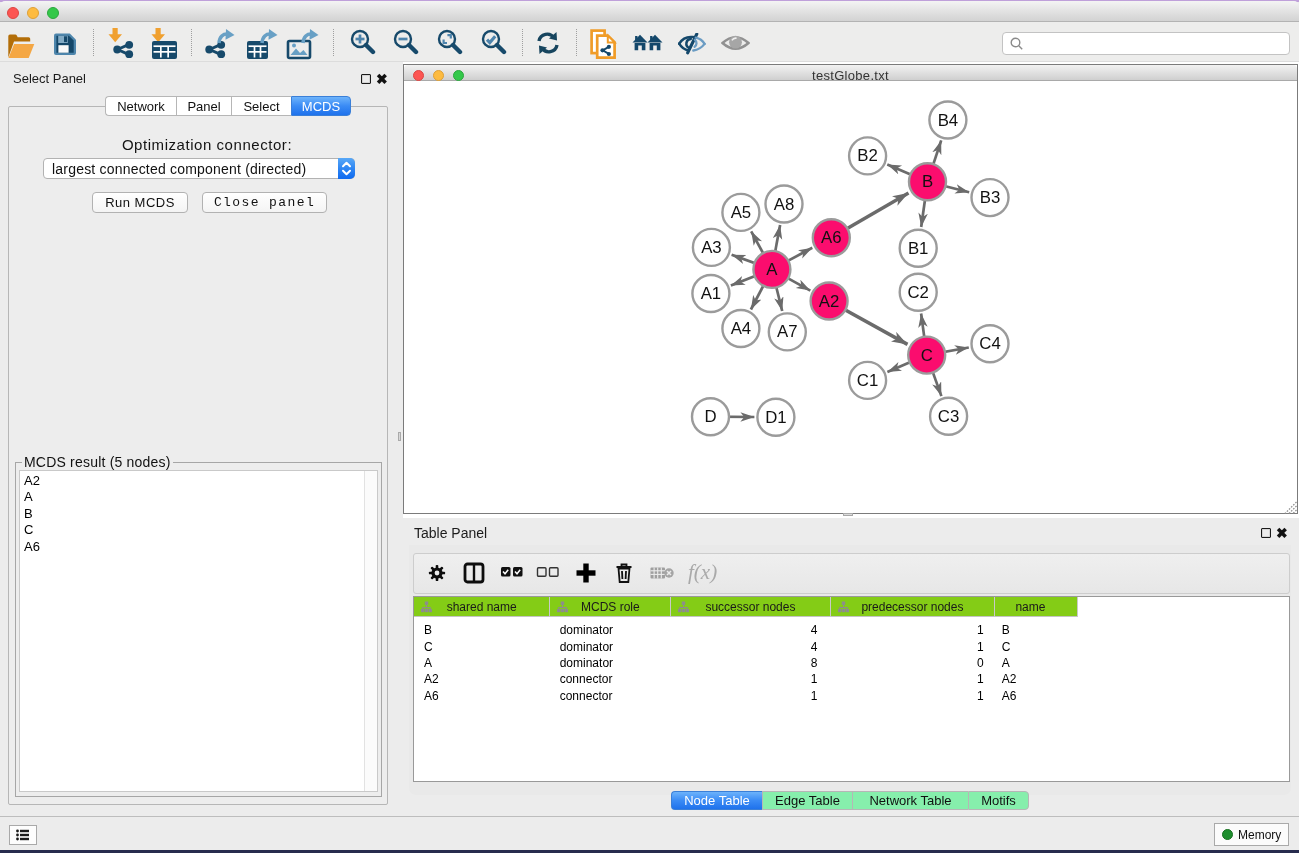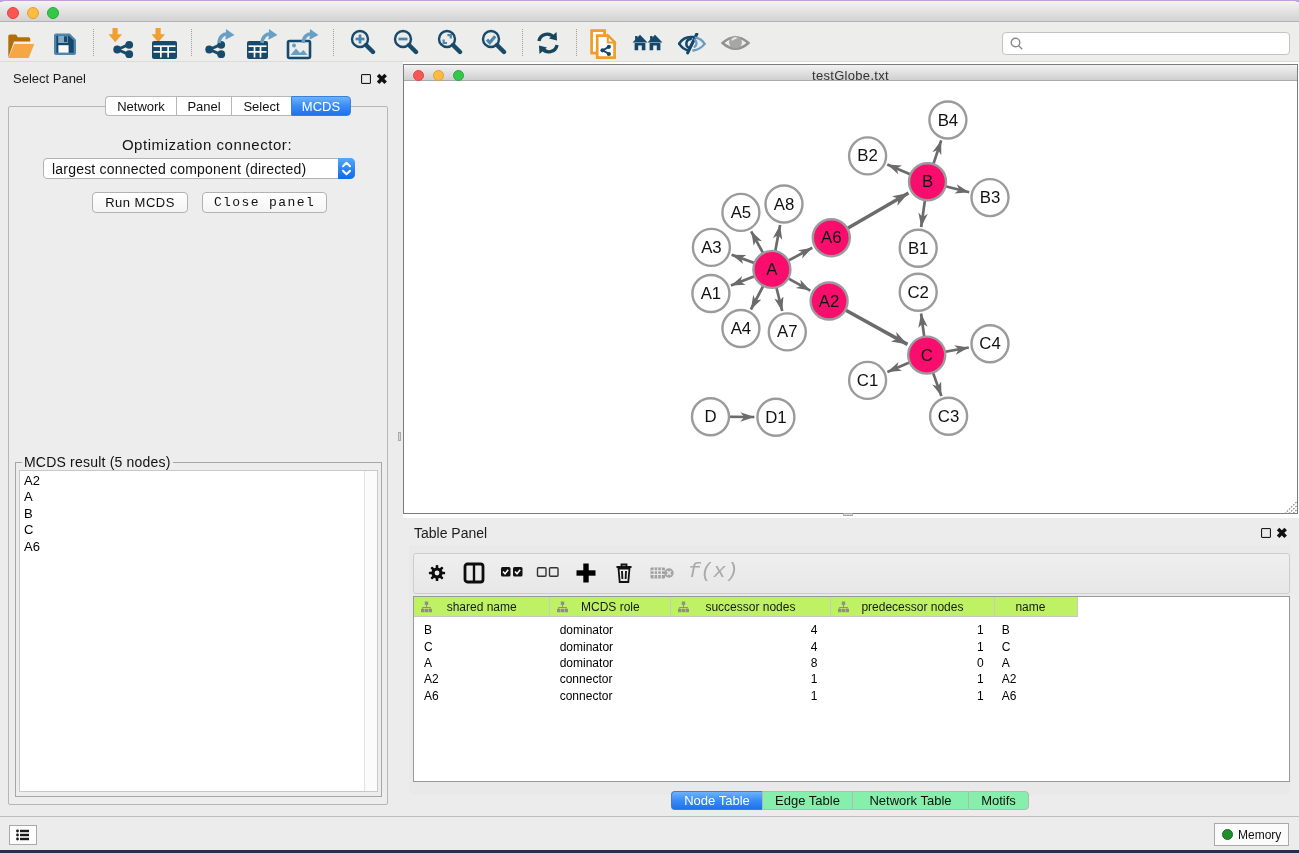--- a/index.html
+++ b/index.html
@@ -71,21 +71,21 @@
 
 
 #hsplit-grip { left:843px; top:513px; width:10px; height:3px; background:#dcdcdc; border:1px solid #a8a8a8; }
 
 
 #tp { left:403px; top:518px; width:896px; height:298px; background:#ececec; }
 #tp-title { position:absolute; left:11px; top:7px; font-size:14px; color:#1c1c1c; }
 #tp-toolbar { position:absolute; left:10px; top:35px; width:877px; height:41px;
   background:linear-gradient(#efefef,#e7e7e7); border:1px solid #cdcdcd; border-radius:3px; }
 #tp-table { position:absolute; left:10px; top:78px; width:877px; height:186px; background:#fff; border:1px solid #999; }
-#tp-thead { position:absolute; left:0; top:0; width:664px; height:20px; background:#bef264; border-bottom:1px solid #c4c4c4; display:flex;text-align:center; }
+#tp-thead { position:absolute; left:0; top:0; width:664px; height:20px; background:#84cc16; border-bottom:1px solid #c4c4c4; display:flex;text-align:center; }
 .th { position:relative; height:20px; border-right:1px solid #c9c9c9; font-size:12px; color:#1a1a1a;
   display:flex; align-items:center; justify-content:center; }
 .th svg { position:absolute; left:7px; top:4px; }
 .trow { position:absolute; font-size:12px; color:#000; height:16.3px; line-height:16.3px; width:100%; }
 .trow span { position:absolute; }
 .bt-tabs { position:absolute; top:273px; display:flex; }
 .btab { height:19px; font-size:13px; color:#111; background:#86efac; border:1px solid #b6b6b6; border-right:none;
   display:flex; align-items:center; justify-content:center; }
 .btab.first { border-radius:4px 0 0 4px; }
 .btab.last { border-radius:0 4px 4px 0; border-right:1px solid #b6b6b6; }
@@ -443,21 +443,21 @@
         <g stroke="#ececec" stroke-width="1.1">
           <line x1="0.5" y1="5.8" x2="15" y2="5.8"></line>
           <line x1="0.5" y1="9.4" x2="15" y2="9.4"></line>
           <line x1="4.1" y1="2.5" x2="4.1" y2="13.5"></line>
           <line x1="7.7" y1="2.5" x2="7.7" y2="13.5"></line>
           <line x1="11.3" y1="2.5" x2="11.3" y2="13.5"></line>
         </g>
         <circle cx="19" cy="8" r="4.7" fill="#a5a5a5"></circle>
         <path d="M17 6 l4 4 M21 6 l-4 4" stroke="#ececec" stroke-width="1.5"></path>
       </svg>
-    <div style="position:absolute; left:274px; top:6px; width:40px; font-family:Liberation Mono, monospace; font-style:italic; font-size:21px; color:#a9a9a9;">f(x)</div>
+    <div style="position:absolute; left:274px; top:6px; width:40px; font-family:Liberation Serif, serif; font-style:italic; font-size:21px; color:#a9a9a9;">f(x)</div>
   </div>
   <div id="tp-table">
     <div id="tp-thead">
       <div class="th" style="width:136.4px;"><svg width="11" height="12" viewBox="0 0 11 12">
             <g fill="#8d8d8d">
               <rect x="3.8" y="0.5" width="3.4" height="3.4"></rect>
               <rect x="0" y="7.8" width="3.4" height="3.4"></rect>
               <rect x="3.8" y="7.8" width="3.4" height="3.4"></rect>
               <rect x="7.6" y="7.8" width="3.4" height="3.4"></rect>
               <path d="M5 4 h1 v2 h-1 z M1.2 6 h8.6 v1 h-8.6 z M1.2 6 h1 v1.8 h-1 z M8.6 6 h1 v1.8 h-1 z"></path>

